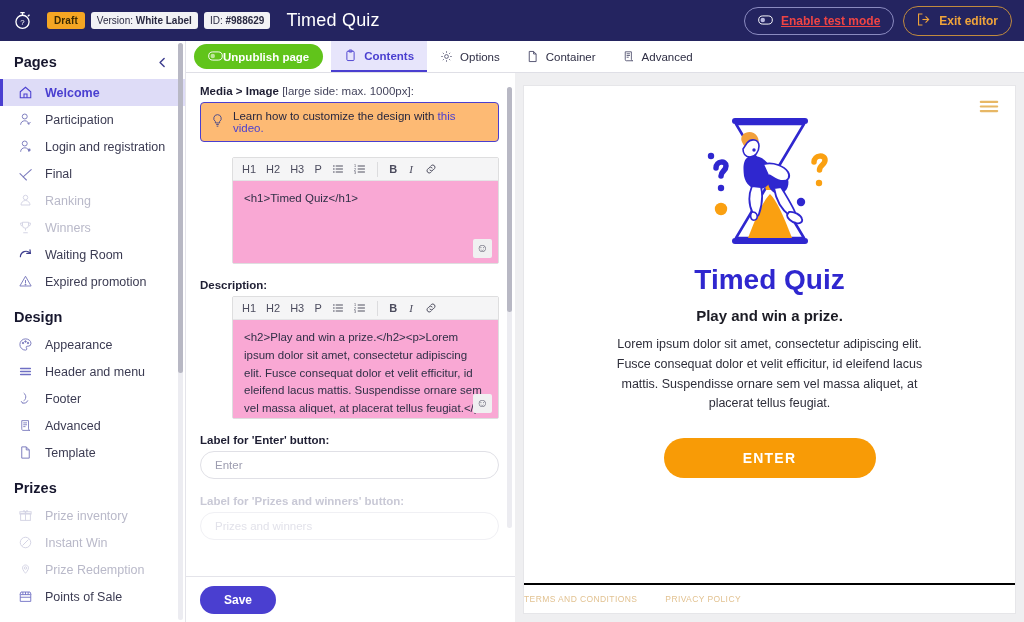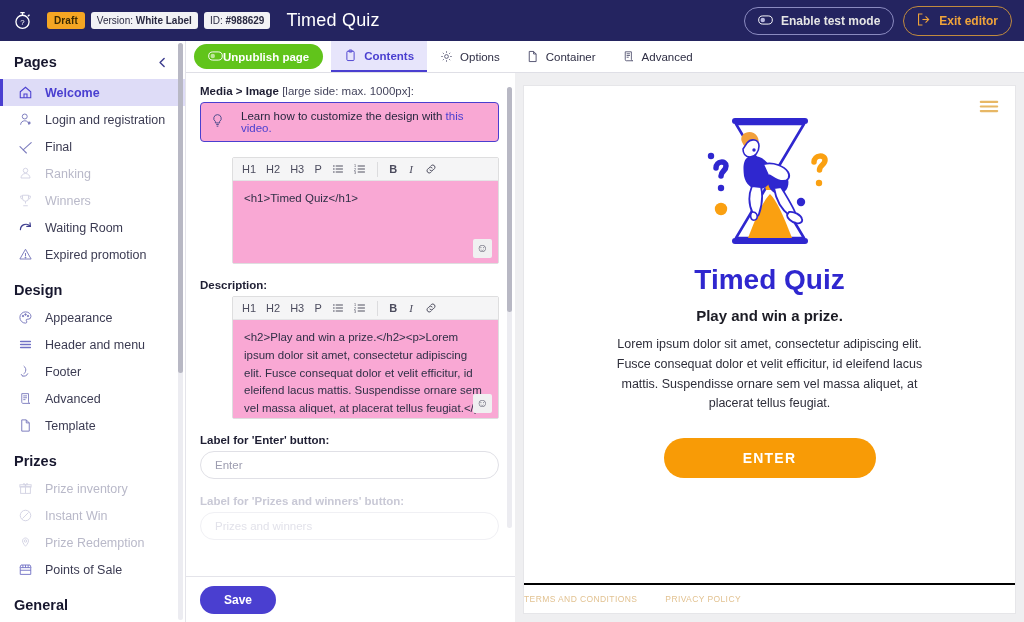--- a/index.html
+++ b/index.html
@@ -34,21 +34,21 @@
   .app-title {
     margin-left: 16px; font-size: 18px; letter-spacing: .2px;
     font-weight: normal; color: #ffffff;
   }
   .topbar-right { margin-left: auto; display: flex; align-items: center; gap: 9px; }
   .pill {
     display: flex; align-items: center; gap: 8px;
     border-radius: 16px; font-size: 12px; font-weight: bold;
     padding: 6px 13px; white-space: nowrap;
   }
-  .pill-test { border: 1px solid #8b8bc0; color: #e5e5e5; }
+  .pill-test { border: 1px solid #8b8bc0; color: #ef4444; text-decoration: underline; }
   .pill-exit { border: 1px solid #c08a3e; color: #f0a43a; }
 
   
   .body { flex: 1 1 auto; display: flex; min-height: 0; }
 
   
   .sidebar {
     width: 186px; flex: 0 0 186px; background: #ffffff;
     position: relative; overflow: hidden;
     border-right: 1px solid #e4e4ea;
@@ -124,22 +124,22 @@
     background: #f1f1f5; border-radius: 16px; height: 29px;
     padding: 0 6px 0 14px; margin-bottom: 14px;
   }
   .upload-txt { font-size: 11.5px; color: #3c3c55; flex: 1 1 auto; }
   .round-ico {
     width: 22px; height: 22px; border-radius: 50%; background: #fff;
     display: flex; align-items: center; justify-content: center; margin-left: 5px;
   }
 
   .tipbox {
-    display: flex; align-items: center; gap: 17px;
-    border: 1px solid #4a3fd0; background: #f9a8d4; border-radius: 4px;
+    display: flex; align-items: center; gap: 9px;
+    border: 1px solid #4a3fd0; background: #fdba74; border-radius: 4px;
     padding: 7px 10px; margin-bottom: 15px;
   }
   .tipbox .txt { font-size: 11.5px; color: #27273f; }
   .tipbox a { color: #4a3fd0; text-decoration: none; }
 
   .rte { border: 1px solid #dededf; border-radius: 2px; margin-bottom: 15px; margin-left: 32px; }
   .rte-bar {
     display: flex; align-items: center; gap: 2px;
     background: #f5f5f6; border-bottom: 1px solid #e4e4e6;
     padding: 3px 5px; height: 23px;
@@ -289,20 +289,30 @@
         </div>
 
         <div class="nav-item active">
           <span class="ico">
               <svg width="15" height="15" viewBox="0 0 20 20" fill="none" stroke="currentColor" stroke-width="1.4">
                 <path d="M3 9l7-6 7 6v8H3z"></path>
                 <path d="M8 17v-5h4v5"></path>
               </svg>
             </span>
           <span>Welcome</span>
+        </div>
+        <div class="nav-item">
+          <span class="ico">
+              <svg width="15" height="15" viewBox="0 0 20 20" fill="none" stroke="currentColor" stroke-width="1.3">
+                <circle cx="9" cy="6" r="3.3"></circle>
+                <path d="M3.5 17c0-3.2 2.5-5.3 5.5-5.3s5.5 2.1 5.5 5.3"></path>
+                <path d="M12.5 14.5l1.6 1.6 2.6-2.8"></path>
+              </svg>
+            </span>
+          <span>Participation</span>
         </div>
         <div class="nav-item">
           <span class="ico">
               <svg width="15" height="15" viewBox="0 0 20 20" fill="none" stroke="currentColor" stroke-width="1.3">
                 <circle cx="9" cy="6" r="3.3"></circle>
                 <path d="M3.5 17c0-3.2 2.5-5.3 5.5-5.3s5.5 2.1 5.5 5.3"></path>
                 <circle cx="15" cy="14.5" r="1.8" fill="currentColor" stroke="none"></circle>
               </svg>
             </span>
           <span>Login and registration</span>

